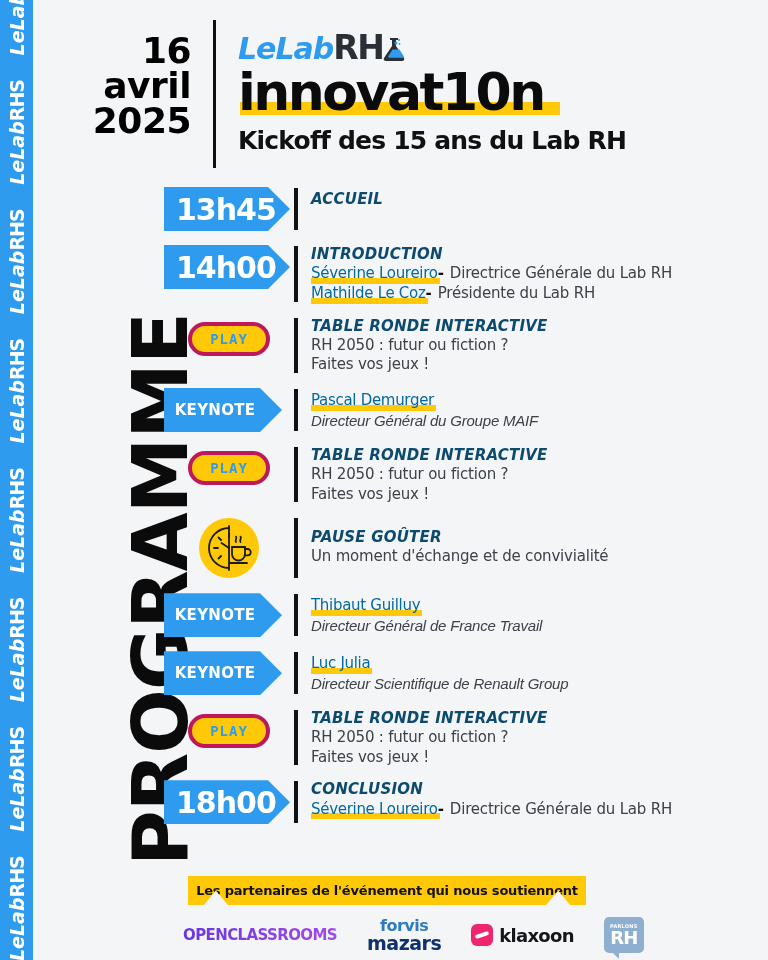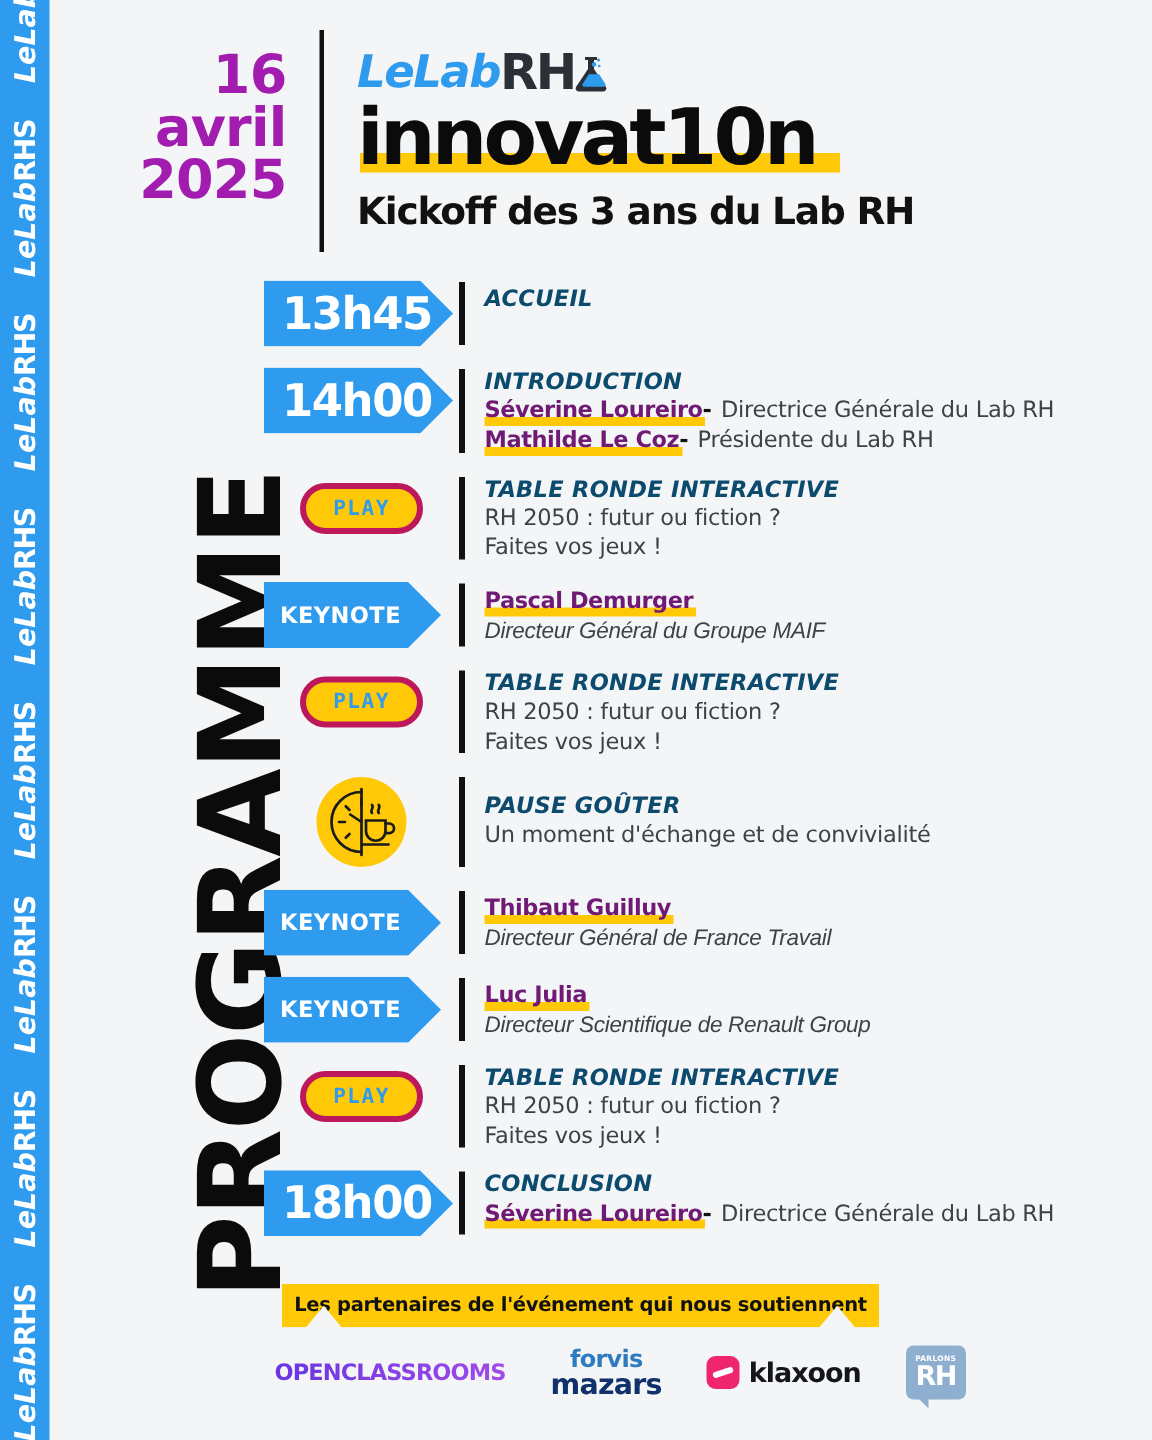--- a/index.html
+++ b/index.html
@@ -61,21 +61,21 @@
     left: 33px; top: 14px;
     width: 735px; height: 160px;
     display: flex;
     align-items: flex-start;
   }
   .date-block {
     width: 180px;
     padding-top: 20px;
     text-align: right;
     padding-right: 22px;
-    color: #a21caf;
+    color: #000000;
     font-family: "DejaVu Sans", sans-serif;
     font-weight: bold;
     font-size: 36px;
     line-height: 0.97;
     letter-spacing: -0.5px;
   }
   .header-rule {
     width: 3px;
     height: 148px;
     background: #111;
@@ -133,21 +133,21 @@
     font-family: "DejaVu Sans", sans-serif;
     font-weight: bold;
     font-size: 25px;
     letter-spacing: -0.8px;
     color: #111;
   }
 
   
   .schedule {
     position: absolute;
-    left: 176px;
+    left: 164px;
     top: 186px;
     width: 592px;
   }
   .row {
     display: flex;
     align-items: flex-start;
     margin-bottom: 12px;
     min-height: 46px;
   }
   .badge-col {
@@ -238,22 +238,22 @@
   }
   .person-line {
     font-family: "DejaVu Sans", sans-serif;
     font-size: 15px;
     line-height: 1.32;
     white-space: nowrap;
   }
   .name {
     position: relative;
     display: inline-block;
-    font-weight: bold;
-    color: #701a75;
+    font-weight: normal;
+    color: #0369a1;
     letter-spacing: -0.3px;
     z-index: 1;
   }
   .name::after {
     content: "";
     position: absolute;
     left: 0; right: -2px;
     bottom: 0px;
     height: 6px;
     background: #FFC907;
@@ -269,21 +269,21 @@
     display: block;
     font-style: italic;
     color: #3d4148;
     font-size: 15px;
     letter-spacing: -0.2px;
     margin-left: 0;
     line-height: 1.3;
   }
 
   
-  .footer { position: absolute; left: 33px; top: 856px; width: 625px; }
+  .footer { position: absolute; left: 33px; top: 876px; width: 625px; }
   .ribbon {
     width: 398px;
     margin-left: 155px;
     height: 29px;
     background: #FFC907;
     display: flex; align-items: center; justify-content: center;
     clip-path: polygon(0 0, 100% 0, 100% 100%, 96% 100%, 93% 50%, 90% 100%, 10% 100%, 7% 50%, 4% 100%, 0 100%);
     font-family: "DejaVu Sans", sans-serif;
     font-weight: bold;
     font-size: 13px;
@@ -397,21 +397,21 @@
           <circle cx="20.5" cy="10" r="0.9" fill="#2E9BEF"></circle>
         </svg>
       </span>
     </div>
 
     <div class="title-wrap">
       <div class="title-underline"></div>
       <div class="main-title">innovat10n</div>
     </div>
 
-    <div class="subtitle">Kickoff des 3 ans du Lab RH</div>
+    <div class="subtitle">Kickoff des 15 ans du Lab RH</div>
   </div>
 </div>
 
 <div class="schedule">
 
   <div class="row">
     <div class="badge-col">
       <div class="arrow-badge time">13h45</div>
     </div>
     <div class="divider"></div>

